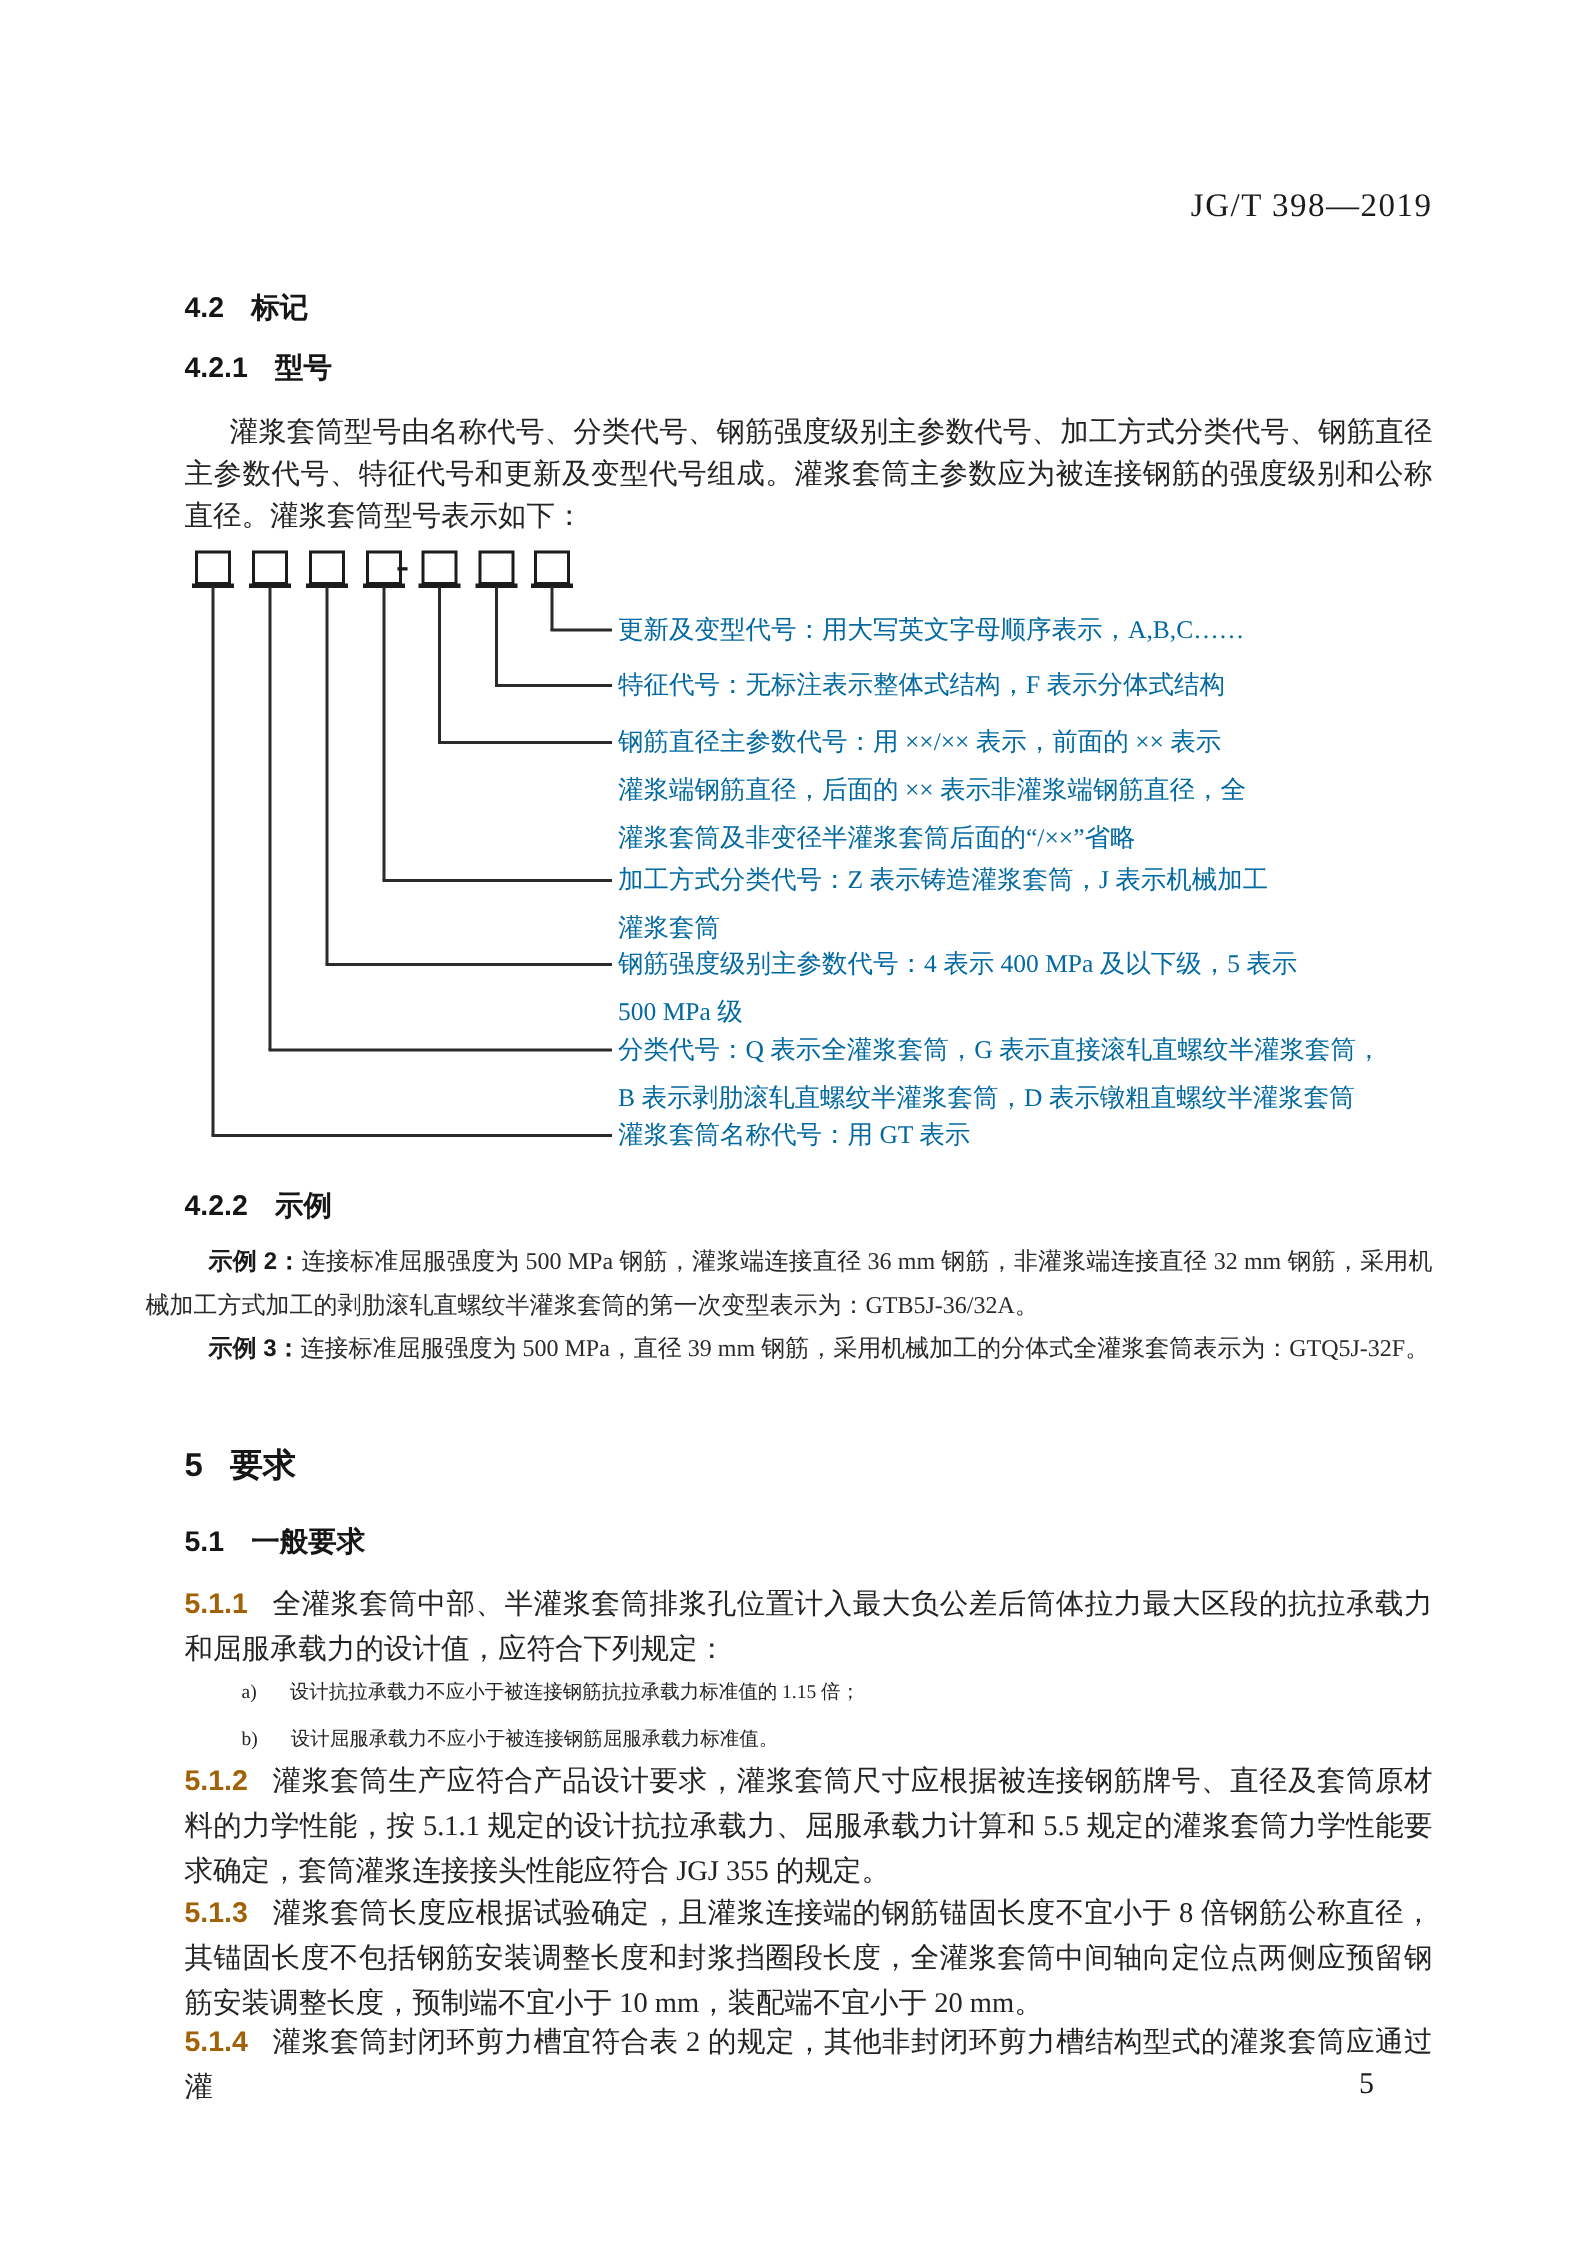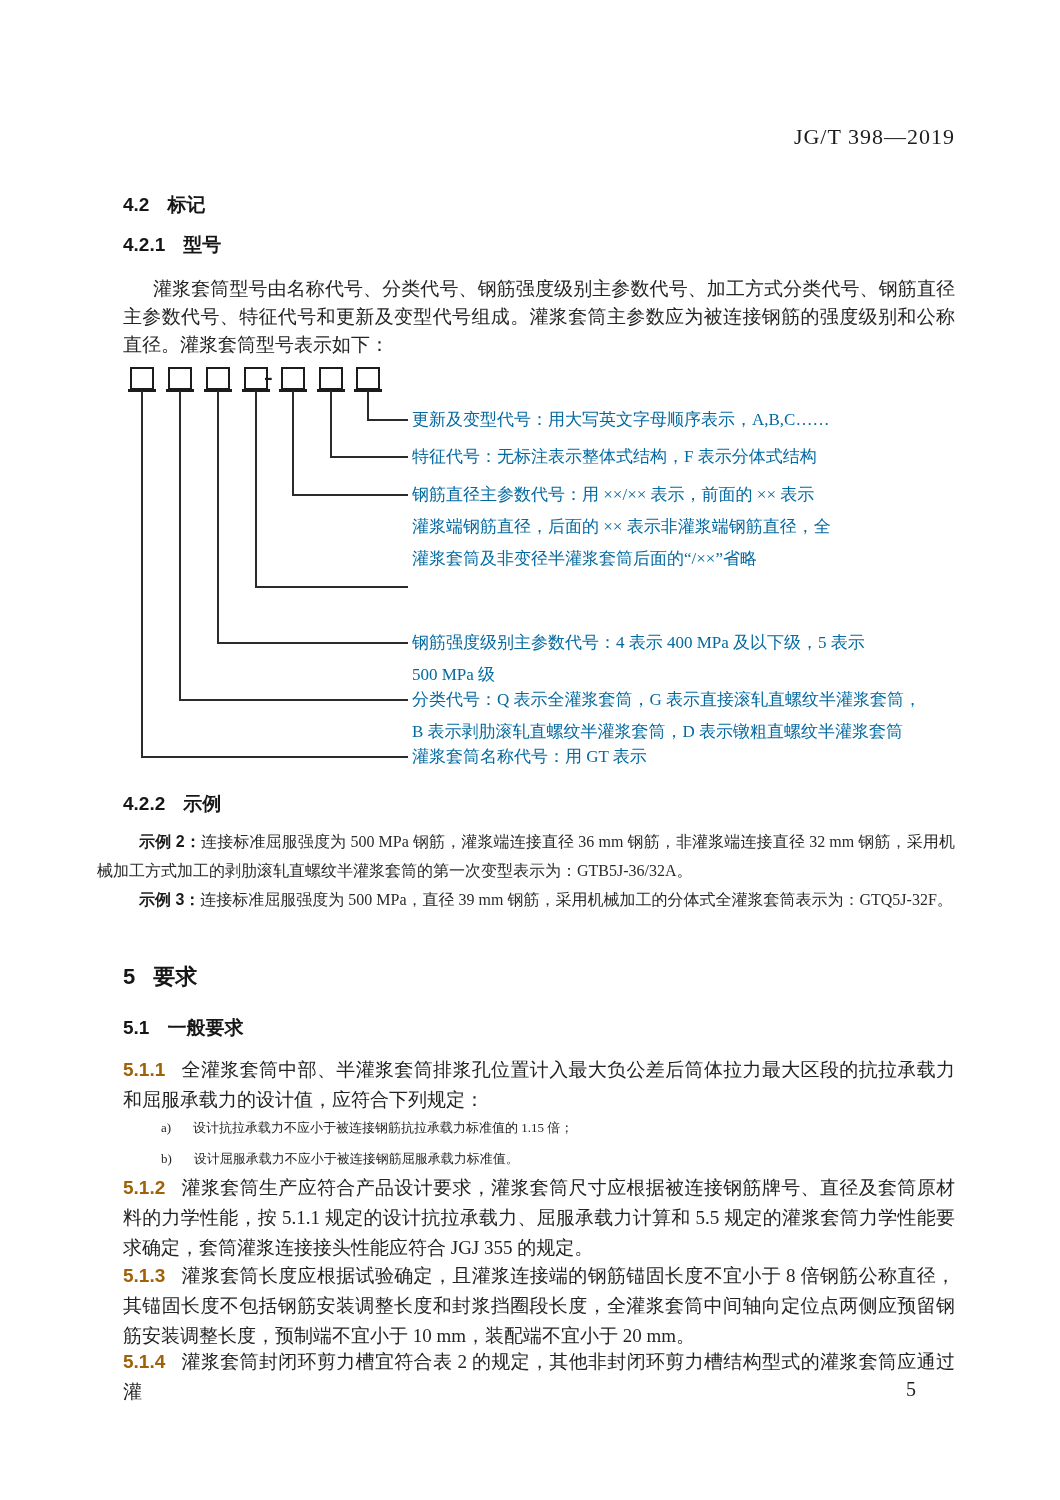--- a/index.html
+++ b/index.html
@@ -111,20 +111,22 @@
     <div class="hline" style="left:255px; top:586.25px; width:153px;"></div>
     <div class="hline" style="left:217px; top:642.25px; width:191px;"></div>
     <div class="hline" style="left:179px; top:699.25px; width:229px;"></div>
     <div class="hline" style="left:141px; top:756.25px; width:267px;"></div>
 
     <div class="dlabel" style="top:404px;">更新及变型代号：用大写英文字母顺序表示，A,B,C……</div>
     <div class="dlabel" style="top:441px;">特征代号：无标注表示整体式结构，F 表示分体式结构</div>
     <div class="dlabel" style="top:479px;">钢筋直径主参数代号：用 ××/×× 表示，前面的 ×× 表示
 灌浆端钢筋直径，后面的 ×× 表示非灌浆端钢筋直径，全
 灌浆套筒及非变径半灌浆套筒后面的“/××”省略</div>
+    <div class="dlabel" style="top:571px;">加工方式分类代号：Z 表示铸造灌浆套筒，J 表示机械加工
+灌浆套筒</div>
     <div class="dlabel" style="top:627px;">钢筋强度级别主参数代号：4 表示 400 MPa 及以下级，5 表示
 500 MPa 级</div>
     <div class="dlabel" style="top:684px;">分类代号：Q 表示全灌浆套筒，G 表示直接滚轧直螺纹半灌浆套筒，
 B 表示剥肋滚轧直螺纹半灌浆套筒，D 表示镦粗直螺纹半灌浆套筒</div>
     <div class="dlabel" style="top:741px;">灌浆套筒名称代号：用 GT 表示</div>
   </div>
 
   <div class="heading" style="top:791px;">
     <span class="h-num">4.2.2</span><span>示例</span>
   </div>

